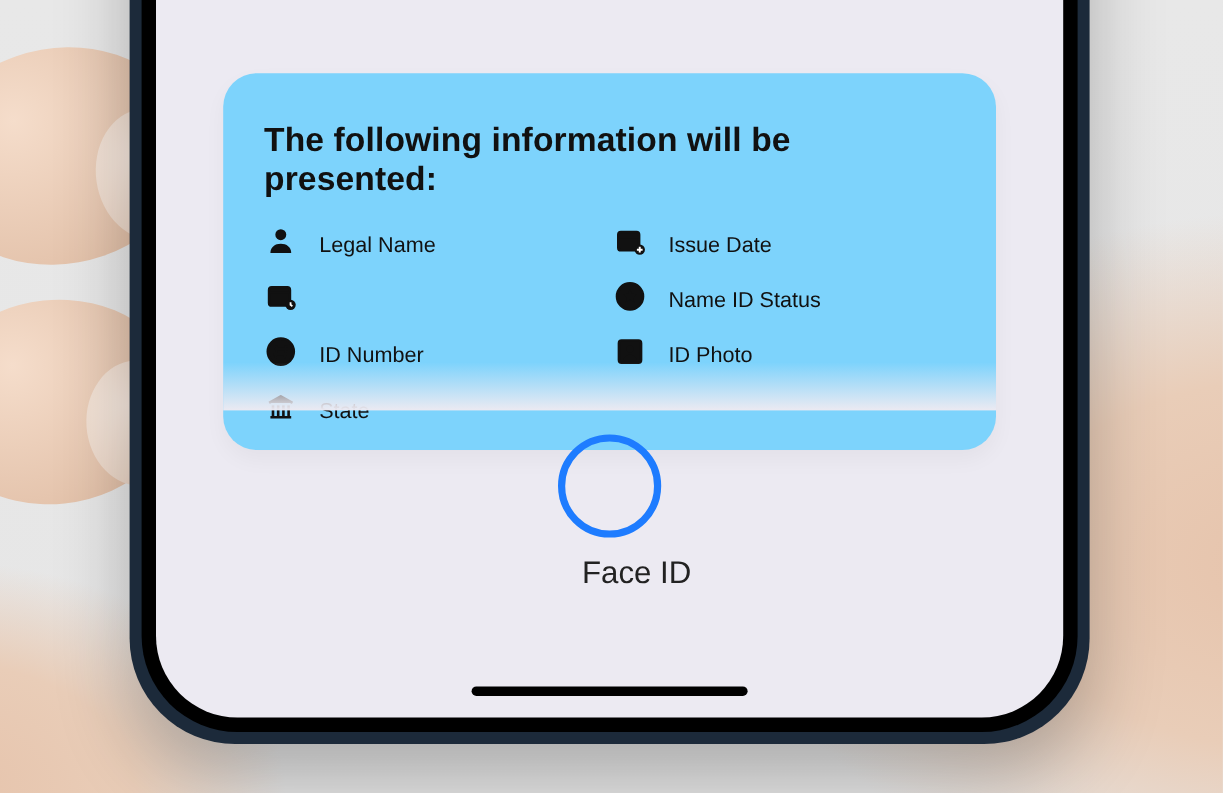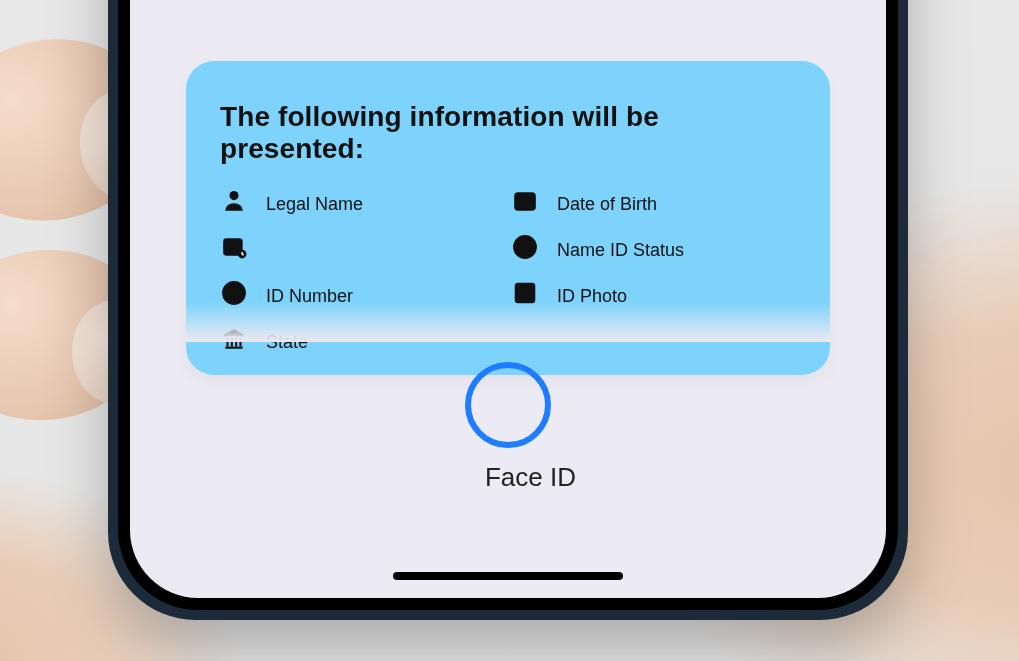--- a/index.html
+++ b/index.html
@@ -63,33 +63,33 @@
 
         <div class="row">
           <span class="ico">
             <svg viewBox="0 0 24 24">
                   <circle cx="12" cy="7" r="4.2" stroke="none"></circle>
                   <path d="M4 21c0-4.4 3.6-7 8-7s8 2.6 8 7" stroke="none"></path>
                 </svg>
           </span>
           <span>Legal Name</span>
         </div>
-
         <div class="row">
           <span class="ico">
             <svg viewBox="0 0 24 24" fill="none">
-                  <rect x="3" y="5" width="18" height="15" rx="2.5" stroke-width="2"></rect>
-                  <line x1="3" y1="9" x2="21" y2="9" stroke-width="2"></line>
-                  <circle cx="8" cy="13" r="1" fill="#111" stroke="none"></circle>
-                  <circle cx="12" cy="13" r="1" fill="#111" stroke="none"></circle>
-                  <circle cx="16" cy="13" r="1" fill="#111" stroke="none"></circle>
+                  <rect x="3" y="5" width="16" height="14" rx="2" stroke-width="2"></rect>
+                  <line x1="3" y1="9" x2="19" y2="9" stroke-width="2"></line>
+                  <circle cx="19.5" cy="18.5" r="4" fill="#111" stroke="none"></circle>
+                  <line x1="19.5" y1="16.3" x2="19.5" y2="20.7" stroke="#fff" stroke-width="1.5"></line>
+                  <line x1="17.3" y1="18.5" x2="21.7" y2="18.5" stroke="#fff" stroke-width="1.5"></line>
                 </svg>
           </span>
-          <span>Date of Birth</span>
+          <span>Issue Date</span>
         </div>
+
         <div class="row">
           <span class="ico">
             <svg viewBox="0 0 24 24" fill="none">
                   <rect x="3" y="5" width="16" height="14" rx="2" stroke-width="2"></rect>
                   <line x1="3" y1="9" x2="19" y2="9" stroke-width="2"></line>
                   <circle cx="19.5" cy="18.5" r="4" fill="#111" stroke="none"></circle>
                   <path d="M19.5 16.5v2l1.4 1" stroke="#fff" stroke-width="1.4" fill="none"></path>
                 </svg>
           </span>
         </div>

